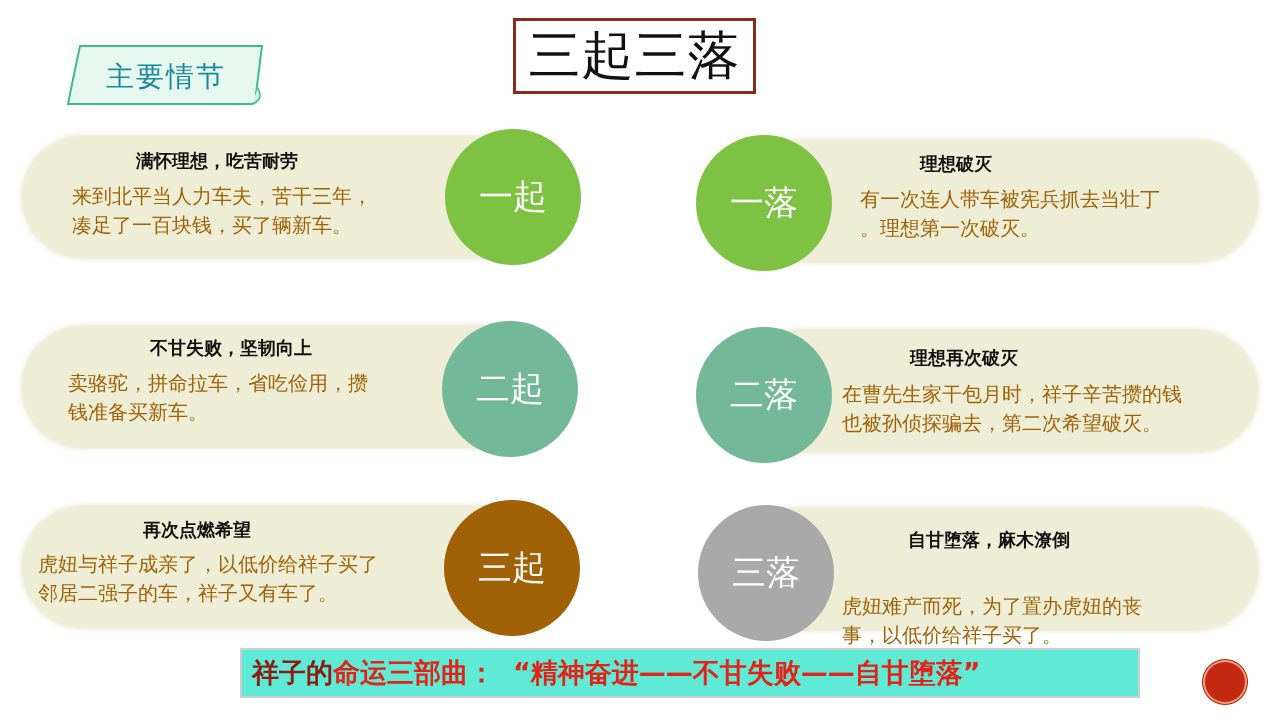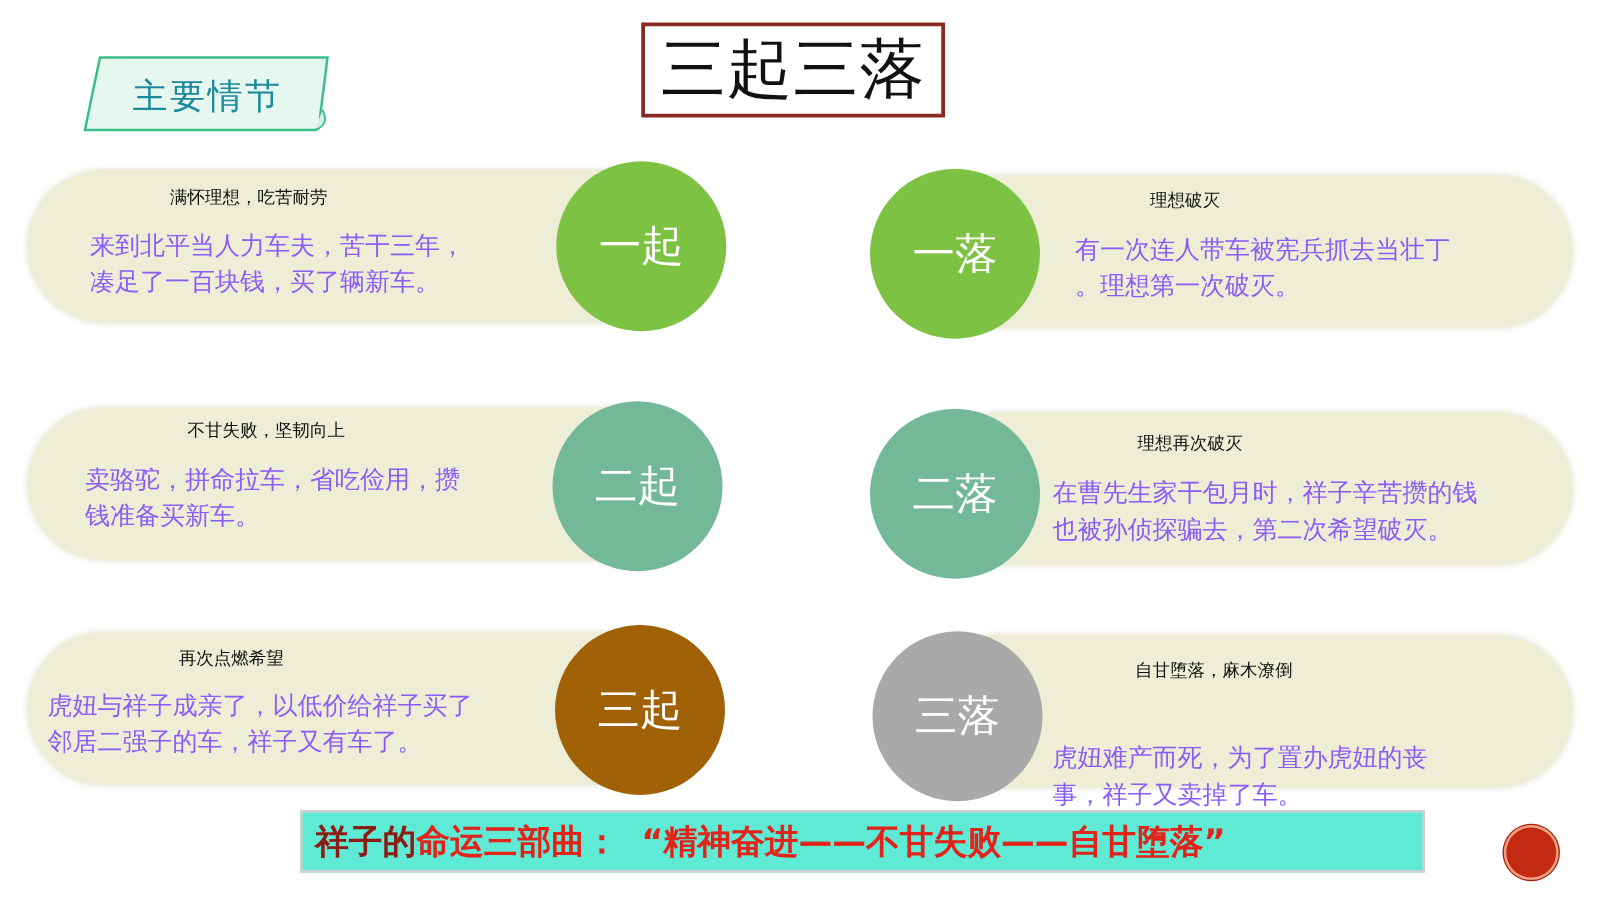--- a/index.html
+++ b/index.html
@@ -29,25 +29,25 @@
   .card.left { left:22px; width:520px; }
   .card.right { left:740px; width:518px; }
   .circle {
     position:absolute; width:136px; height:136px; border-radius:50%;
     display:flex; align-items:center; justify-content:center;
     color:#ffffff; font-size:34px;
     font-family:"DejaVu Sans", "Liberation Sans", sans-serif;
     text-align:right;
   }
   .heading {
-    position:absolute; font-size:14px; font-weight:normal; color:#111;
+    position:absolute; font-size:18px; font-weight:bold; color:#111;
     white-space:nowrap;
   }
   .body {
-    position:absolute; font-size:20px; color:#8b5cf6; line-height:29px;
+    position:absolute; font-size:20px; color:#a16207; line-height:29px;
     white-space:nowrap;
   }
   .summary {
     position:absolute; left:240px; top:648px; width:900px; height:50px;
     border:2px solid #cfcfcf; box-sizing:border-box; background:#5eead4;
     display:flex; align-items:center; padding-left:10px;
     font-family:"DejaVu Sans", "Liberation Sans", sans-serif;
     font-size:27px; font-weight:bold; white-space:nowrap;
   }
   .summary .dark { color:#8c1c14; }
@@ -108,21 +108,21 @@
   <div>虎妞与祥子成亲了，以低价给祥子买了</div>
   <div>邻居二强子的车，祥子又有车了。</div>
 </div>
 <div class="circle" style="left:444px; top:500px; background:#a16207;">三起</div>
 
 <div class="card right" style="top:508px;"></div>
 <div class="circle" style="left:698px; top:505px; background:#a9a9a9;">三落</div>
 <div class="heading" style="left:908px; top:528px;">自甘堕落，麻木潦倒</div>
 <div class="body" style="left:842px; top:592px;">
   <div>虎妞难产而死，为了置办虎妞的丧</div>
-  <div>事，祥子又卖掉了车。</div>
+  <div>事，以低价给祥子买了。</div>
 </div>
 
 <div class="summary">
   <span class="dark">祥子的</span>
   <span class="red">命运三部曲：</span>
   <span class="red" style="margin-left:18px;">“精神奋进——不甘失败——自甘堕落”</span>
 </div>
 
 <div class="seal"></div>
 

